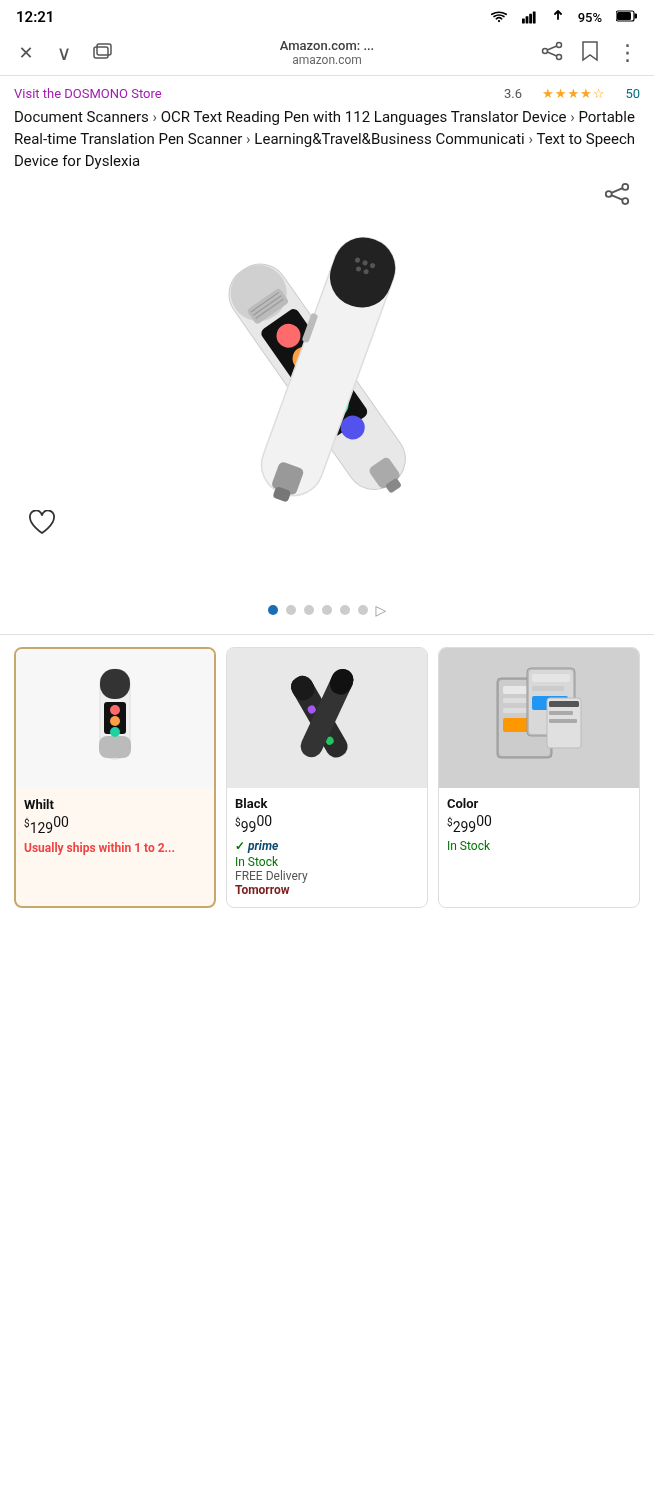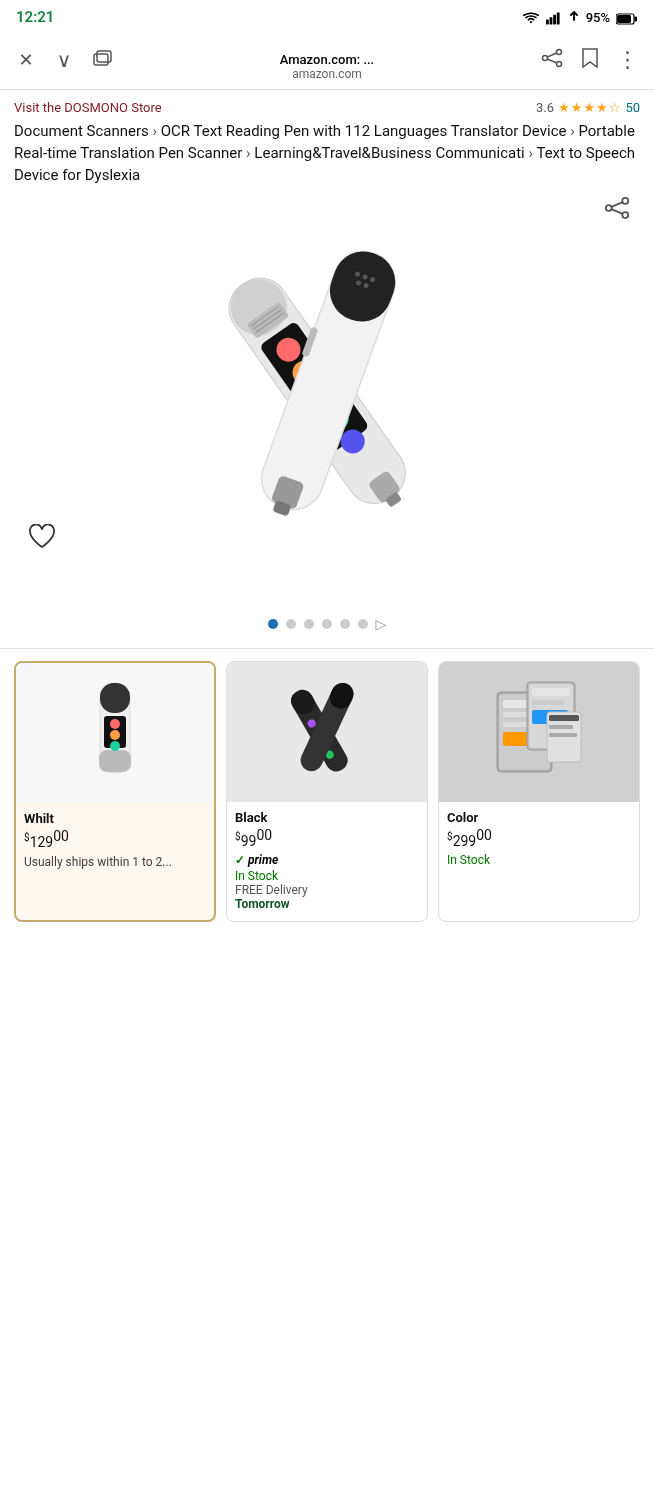--- a/index.html
+++ b/index.html
@@ -16,26 +16,26 @@
     .status-bar {
       display: flex;
       justify-content: space-between;
       align-items: center;
       padding: 8px 16px 4px;
       background: #fff;
     }
     .status-time {
       font-size: 15px;
       font-weight: 600;
-      color: #15803d;
+      color: #000000;
     }
     .status-icons {
       display: flex;
-      align-items: flex-end;
-      gap: 6px;
+      align-items: flex-start;
+      gap: 14px;
     }
     .status-icons span {
       font-size: 12px;
       color: #000;
     }
 
     
     .browser-bar {
       display: flex;
       align-items: center;
@@ -51,49 +51,48 @@
       width: 28px;
       text-align: center;
     }
     .browser-address {
       flex: 1;
       text-align: center;
     }
     .browser-address .site-title {
       font-size: 13px;
       font-weight: 500;
-      color: #000000;
-      margin-top: 14px;
+      color: #404040;
     }
     .browser-address .site-url {
       font-size: 12px;
       color: #666;
     }
 
     
     .page-content {
       padding: 10px 14px 0;
     }
 
     
     .store-rating-row {
       display: flex;
       justify-content: space-between;
       align-items: center;
       margin-bottom: 6px;
     }
     .store-link {
-      color: #7f1d1d;
+      color: #a21caf;
       font-size: 13px;
       text-decoration: none;
     }
     .rating-area {
       display: flex;
       align-items: center;
-      gap: 4px;
+      gap: 20px;
     }
     .rating-num {
       font-size: 13px;
       color: #555;
     }
     .stars {
       color: #FFA41C;
       font-size: 13px;
       letter-spacing: 1px;
     }
@@ -241,32 +240,33 @@
     }
     .color-price .cents {
       font-size: 14px;
       vertical-align: super;
     }
     .in-stock {
       color: #007600;
       font-size: 12px;
     }
     .ships-info {
-      color: #404040;
+      color: #ef4444;
       font-size: 12px;
       line-height: 1.4;
+      font-weight: bold;
     }
     .free-delivery {
       font-size: 12px;
       color: #555;
     }
     .delivery-time {
       font-size: 12px;
       font-weight: 700;
-      color: #14532d;
+      color: #7f1d1d;
     }
   </style>
 </head>
 <body>
 
 <div class="status-bar">
   <span class="status-time">12:21</span>
   <div class="status-icons">
 
     <svg width="18" height="14" viewBox="0 0 20 15">
@@ -466,21 +466,21 @@
           </g>
         </svg>
       </div>
       <div class="color-card-info">
         <div class="color-name">Black</div>
         <div class="color-price">
           <sup>$</sup>99<span class="cents">00</span>
         </div>
         <div style="display:flex;align-items:center;gap:3px;margin-bottom:2px;">
           <span style="color:#007600;font-size:12px;font-weight:600;">✓</span>
-          <span style="color:#000000;font-size:12px;font-style:italic;font-weight:700;text-align:center;">prime</span>
+          <span style="color:#0c4a6e;font-size:12px;font-style:italic;font-weight:700;text-align:center;">prime</span>
         </div>
         <div class="in-stock">In Stock</div>
         <div class="free-delivery">FREE Delivery</div>
         <div class="delivery-time">Tomorrow</div>
       </div>
     </div>
 
     <div class="color-card">
       <div class="color-card-img" style="background:#d0d0d0;">
 

